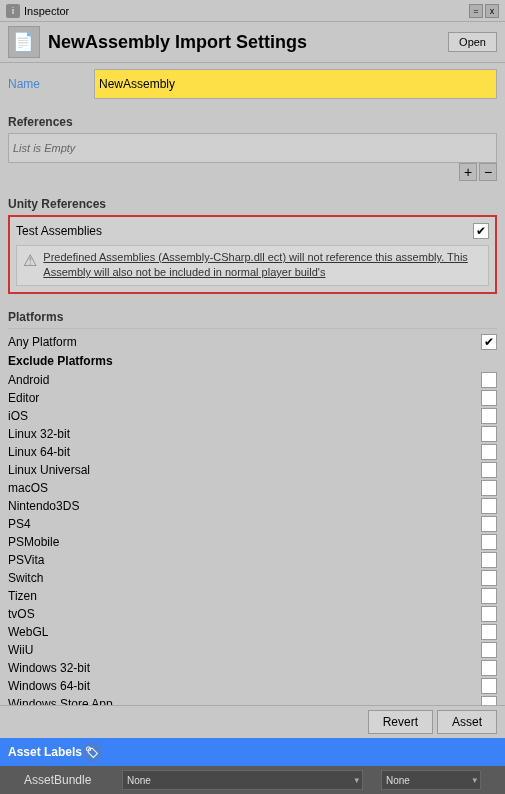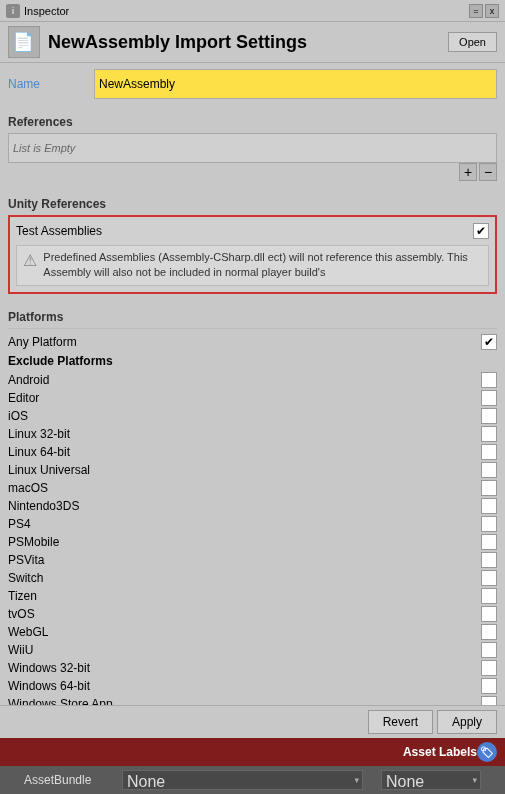--- a/index.html
+++ b/index.html
@@ -220,20 +220,21 @@
     .warning-icon {
       font-size: 16px;
       color: #888;
       flex-shrink: 0;
       margin-top: 1px;
     }
     .warning-text {
       font-size: 11px;
       color: #333;
       line-height: 1.4;
+      text-decoration: underline;
     }
 
     
     .platforms-section {
       display: flex;
       flex-direction: column;
       gap: 2px;
     }
     .platform-row {
       display: flex;
@@ -266,28 +267,28 @@
     .action-btn {
       background: #d4d4d4;
       border: 1px solid #999;
       padding: 4px 14px;
       font-size: 12px;
       cursor: pointer;
     }
 
     
     .asset-labels-bar {
-      background: #7f1d1d;
+      background: #3b82f6;
       color: white;
       padding: 4px 8px;
       font-size: 12px;
       font-weight: bold;
       display: flex;
       align-items: center;
-      justify-content: flex-end;
+      justify-content: flex-start;
     }
     .asset-labels-icon {
       width: 20px;
       height: 20px;
       background: #4a7fd4;
       border-radius: 50%;
       display: flex;
       align-items: center;
       justify-content: center;
       color: white;
@@ -306,21 +307,21 @@
       color: #ddd;
       font-size: 12px;
       width: 80px;
     }
     .asset-bundle-select {
       flex: 1;
       background: #484848;
       border: 1px solid #666;
       color: #ddd;
       padding: 2px 4px;
-      font-size: 16px;
+      font-size: 10px;
       height: 20px;
       appearance: none;
       -webkit-appearance: none;
       position: relative;
     }
     .select-wrapper {
       flex: 1;
       position: relative;
       display: flex;
       align-items: center;
@@ -483,21 +484,21 @@
           <span class="platform-label">XboxOne</span>
           <div class="checkbox-unchecked"></div>
         </div>
       </div>
   </div>
 
 </div>
 
 <div class="action-row">
   <button class="action-btn">Revert</button>
-  <button class="action-btn">Apply</button>
+  <button class="action-btn">Asset</button>
 </div>
 
 <div class="asset-labels-bar">
   <span>Asset Labels</span>
   <div class="asset-labels-icon">🏷</div>
 </div>
 
 <div class="asset-bundle-row">
   <span class="asset-bundle-label">AssetBundle</span>
   <div class="select-wrapper">

